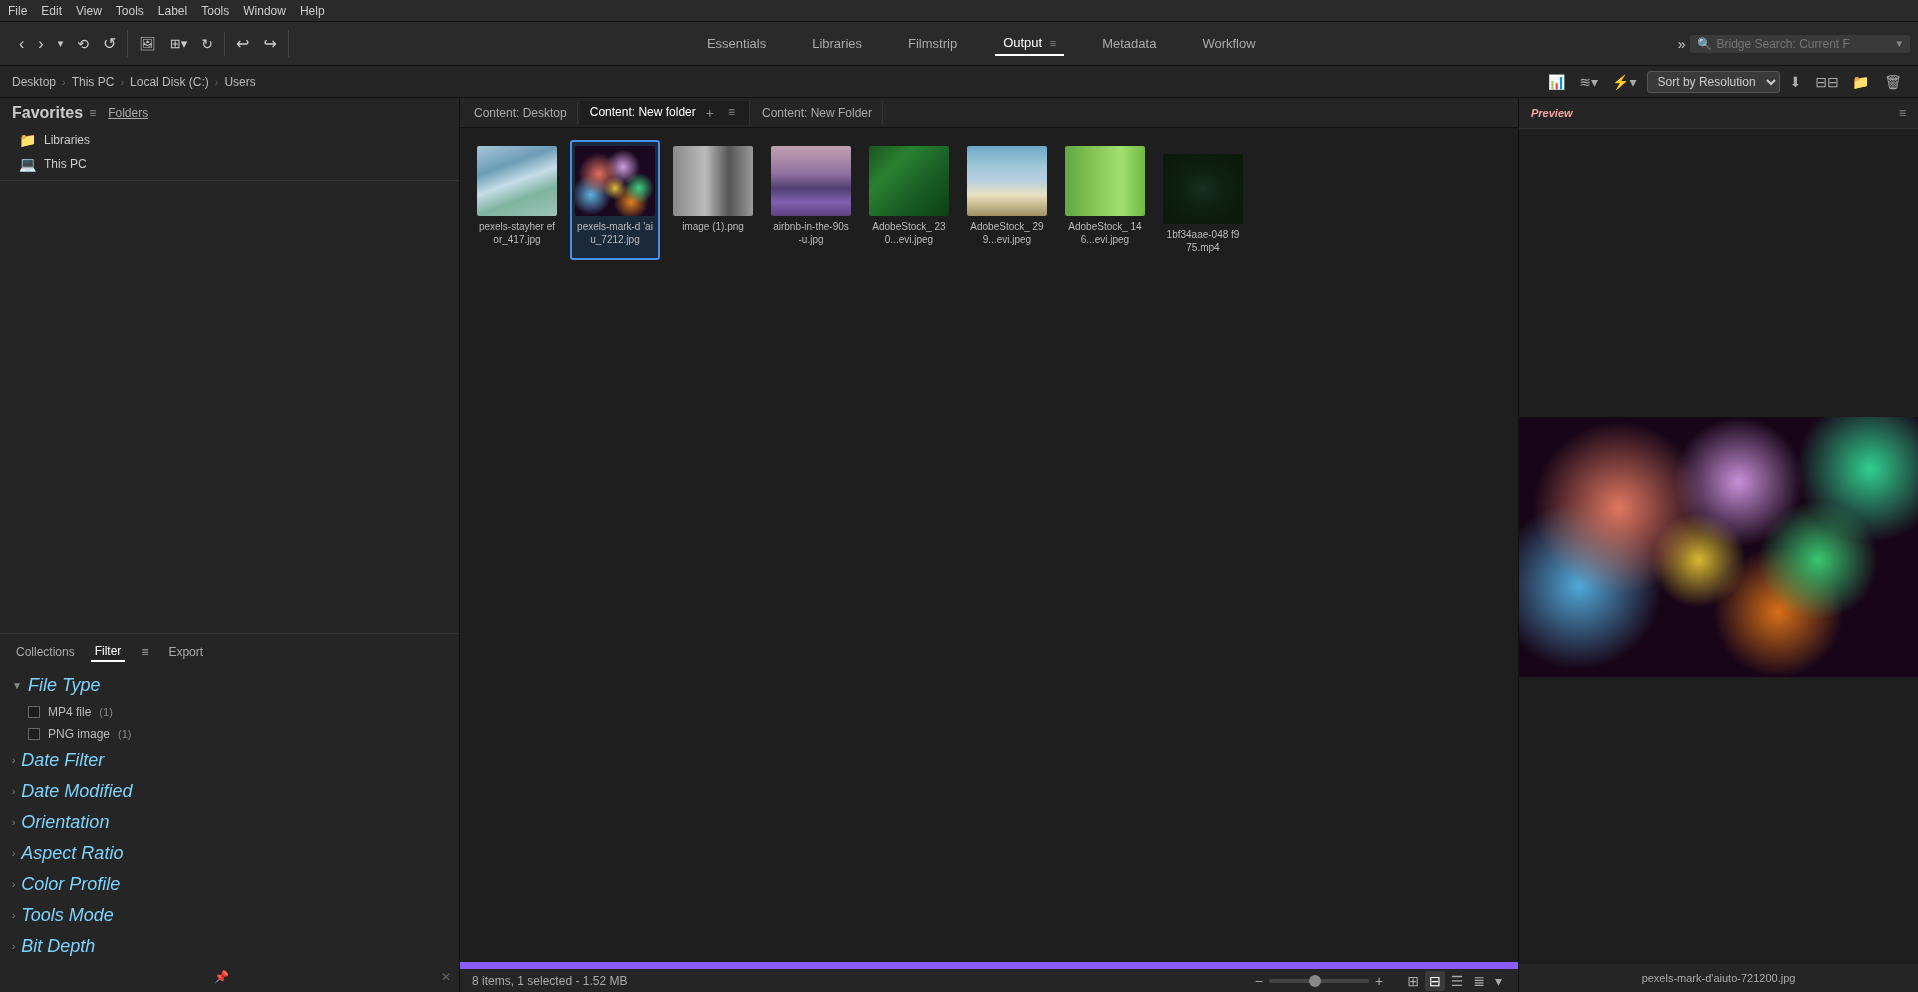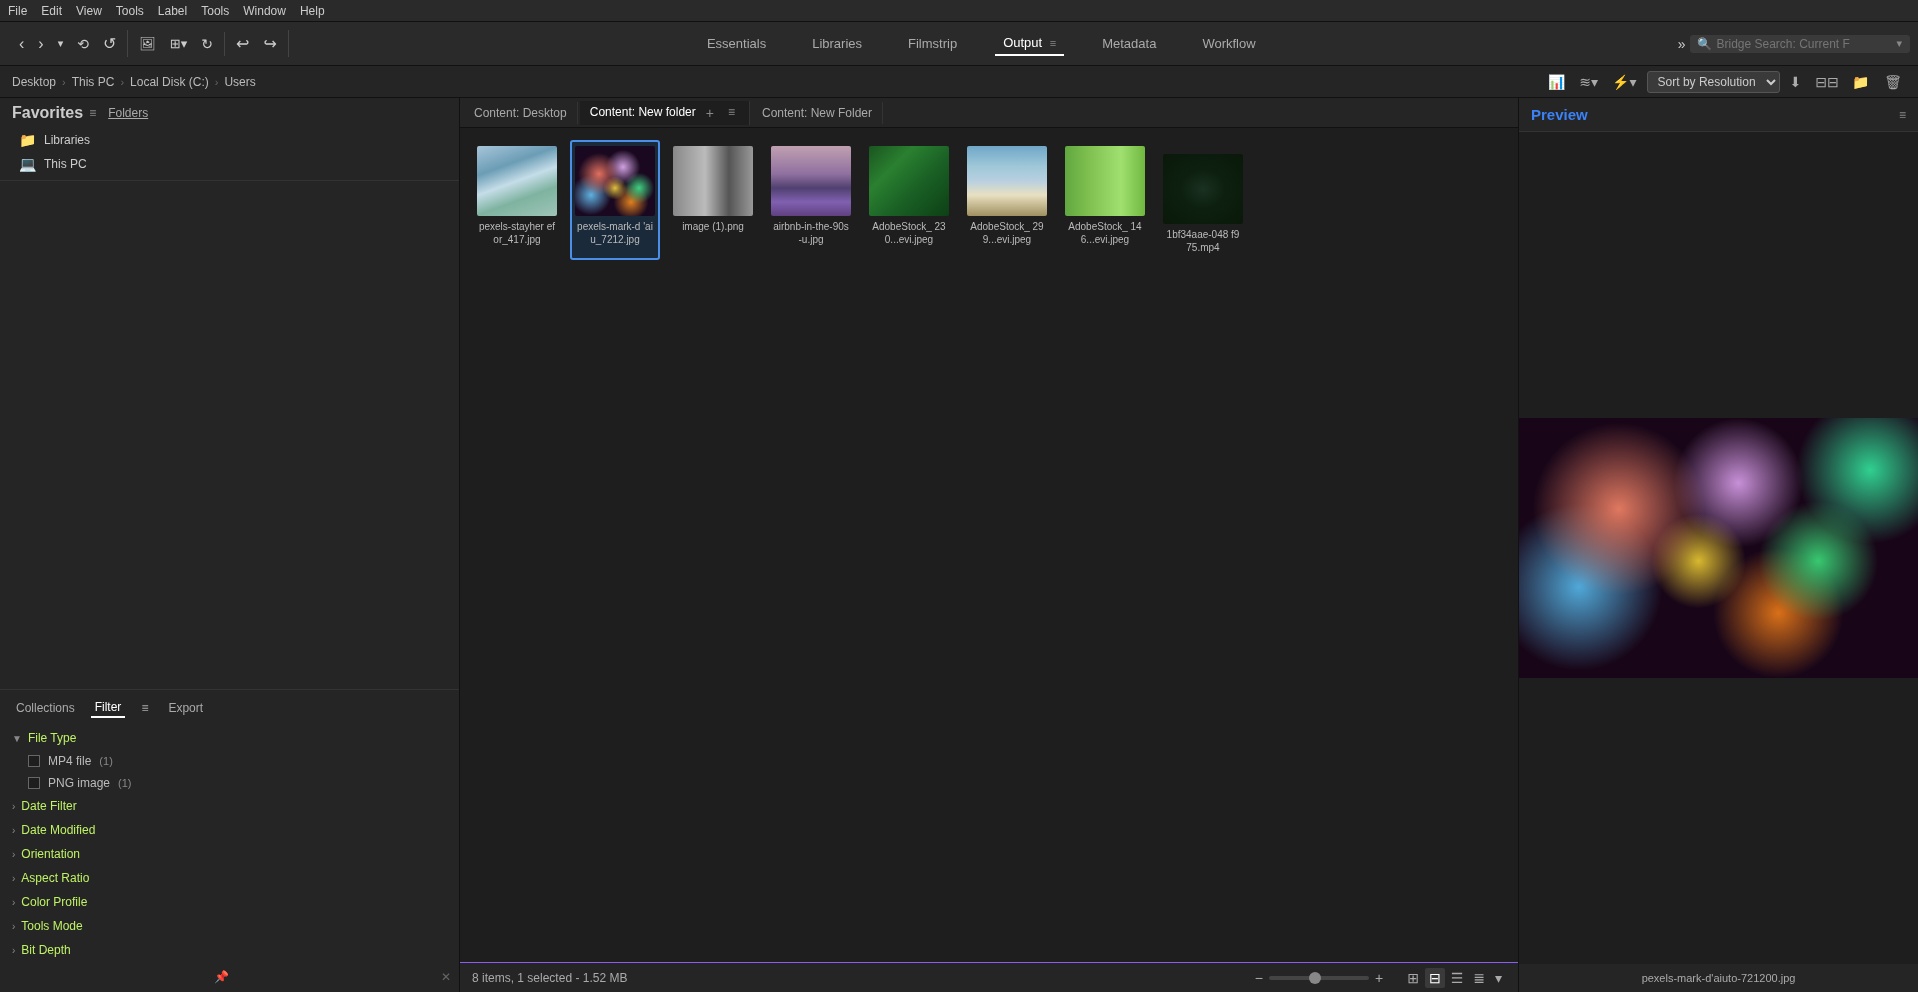--- a/index.html
+++ b/index.html
@@ -49,21 +49,21 @@
     #content-panel { flex: 1; overflow-y: auto; background: #252525; padding: 4px 0; }
 
     
     #filter-section { border-top: 1px solid #333; padding: 4px 0; }
     #filter-tabs { display: flex; align-items: center; padding: 4px 12px; gap: 12px; }
     .filter-tab { font-size: 12px; color: #aaa; cursor: pointer; padding: 2px 4px; }
     .filter-tab.active { color: #fff; border-bottom: 2px solid #fff; }
     .filter-content { padding: 4px 0; }
     .filter-group-header { display: flex; align-items: center; padding: 5px 12px; cursor: pointer; gap: 6px; }
     .chevron { color: #888; font-size: 10px; }
-    .filter-group-label { font-size: 12px; color: #bef264; }
+    .filter-group-label { font-size: 18px; color: #7dd3fc; font-style: italic; }
     .filter-item { display: flex; align-items: center; padding: 4px 12px 4px 28px; gap: 8px; cursor: pointer; }
     .filter-checkbox { width: 12px; height: 12px; border: 1px solid #666; background: #1e1e1e; cursor: pointer; }
     .filter-item-label { font-size: 12px; color: #bbb; }
     .filter-count { color: #888; font-size: 11px; }
     .pin-icon { color: #666; font-size: 12px; cursor: pointer; margin-left: auto; }
     .panel-bottom { display: flex; align-items: center; padding: 4px 8px; justify-content: flex-end; gap: 6px; }
 
     
     #right-area { flex: 1; display: flex; flex-direction: column; background: #1e1e1e; }
 
@@ -75,34 +75,34 @@
     .tab-menu { color: #888; cursor: pointer; font-size: 12px; padding: 0 4px; }
 
     
     #file-grid { flex: 1; overflow-y: auto; padding: 12px; display: flex; flex-wrap: wrap; align-content: flex-start; gap: 8px; background: #1e1e1e; }
     .file-item { display: flex; flex-direction: column; align-items: center; width: 90px; cursor: pointer; border: 2px solid transparent; border-radius: 3px; padding: 4px; }
     .file-item.selected { border-color: #4a8fe8; background: #1a2a3a; }
     .thumb-container { width: 80px; height: 70px; display: flex; align-items: center; justify-content: center; background: #333; overflow: hidden; border-radius: 2px; }
     .file-name { font-size: 10px; color: #bbb; text-align: center; margin-top: 4px; word-break: break-all; max-width: 85px; line-height: 1.3; }
 
     
-    #status-bar { display: flex; align-items: center; background: #252525; height: 30px; padding: 0 12px; border-top: 1px solid #8b5cf6; gap: 8px; }
+    #status-bar { display: flex; align-items: center; background: #252525; height: 30px; padding: 0 12px; border-top: 7px solid #8b5cf6; gap: 8px; }
     .status-text { font-size: 12px; color: #aaa; }
     .zoom-controls { display: flex; align-items: center; gap: 6px; margin-left: auto; }
     .zoom-btn { background: none; border: none; color: #aaa; cursor: pointer; font-size: 14px; }
     .zoom-track { width: 100px; height: 4px; background: #444; border-radius: 2px; position: relative; cursor: pointer; }
     .zoom-thumb { width: 12px; height: 12px; background: #888; border-radius: 50%; position: absolute; top: -4px; left: 40%; }
     .view-btns { display: flex; align-items: center; gap: 2px; margin-left: 12px; }
     .view-btn { background: none; border: none; color: #aaa; cursor: pointer; font-size: 14px; padding: 2px 4px; }
     .view-btn.active { color: #fff; background: #3a3a3a; border-radius: 2px; }
 
     
     #preview-panel { width: 400px; background: #252525; border-left: 1px solid #111; display: flex; flex-direction: column; }
     #preview-header { display: flex; align-items: center; padding: 8px 12px; border-bottom: 1px solid #333; }
-    .preview-title { font-size: 15px; color: #3b82f6; font-weight: 600; }
+    .preview-title { font-size: 11px; color: #fca5a5; font-weight: 600; font-style: italic; }
     .preview-menu { margin-left: auto; color: #888; cursor: pointer; }
     #preview-image-area { flex: 1; display: flex; align-items: center; justify-content: center; background: #1e1e1e; overflow: hidden; }
     #preview-name { padding: 8px 12px; text-align: center; font-size: 11px; color: #aaa; }
 
     
     ::-webkit-scrollbar { width: 6px; height: 6px; }
     ::-webkit-scrollbar-track { background: #1e1e1e; }
     ::-webkit-scrollbar-thumb { background: #444; border-radius: 3px; }
 
     

